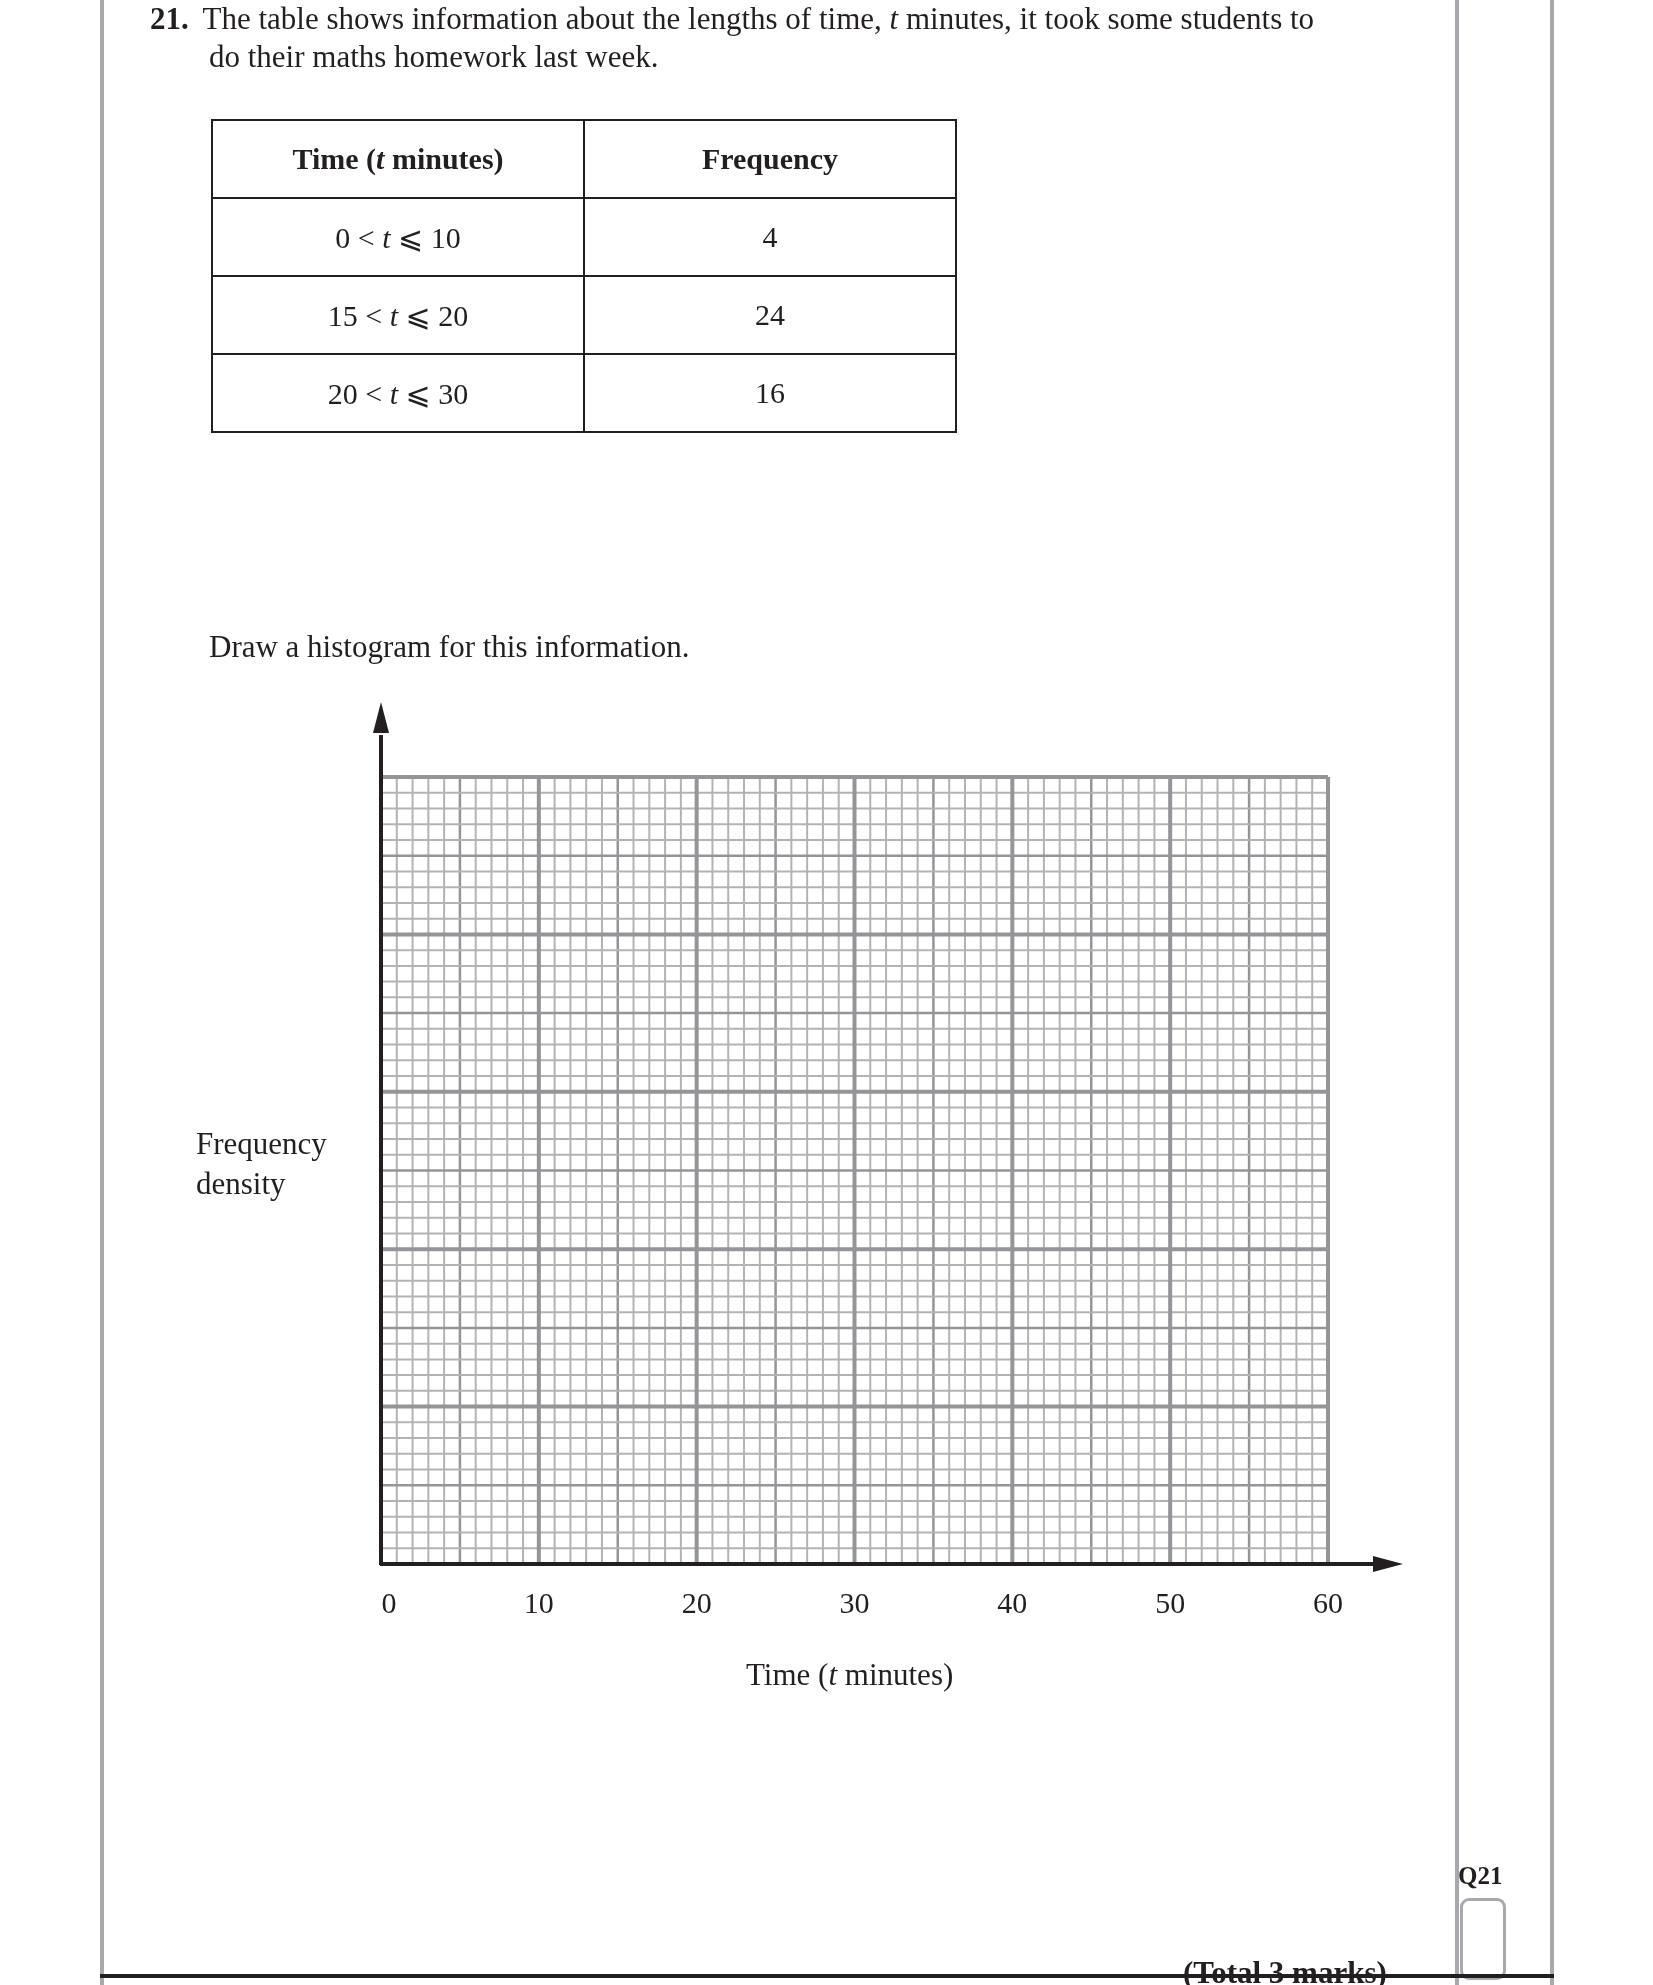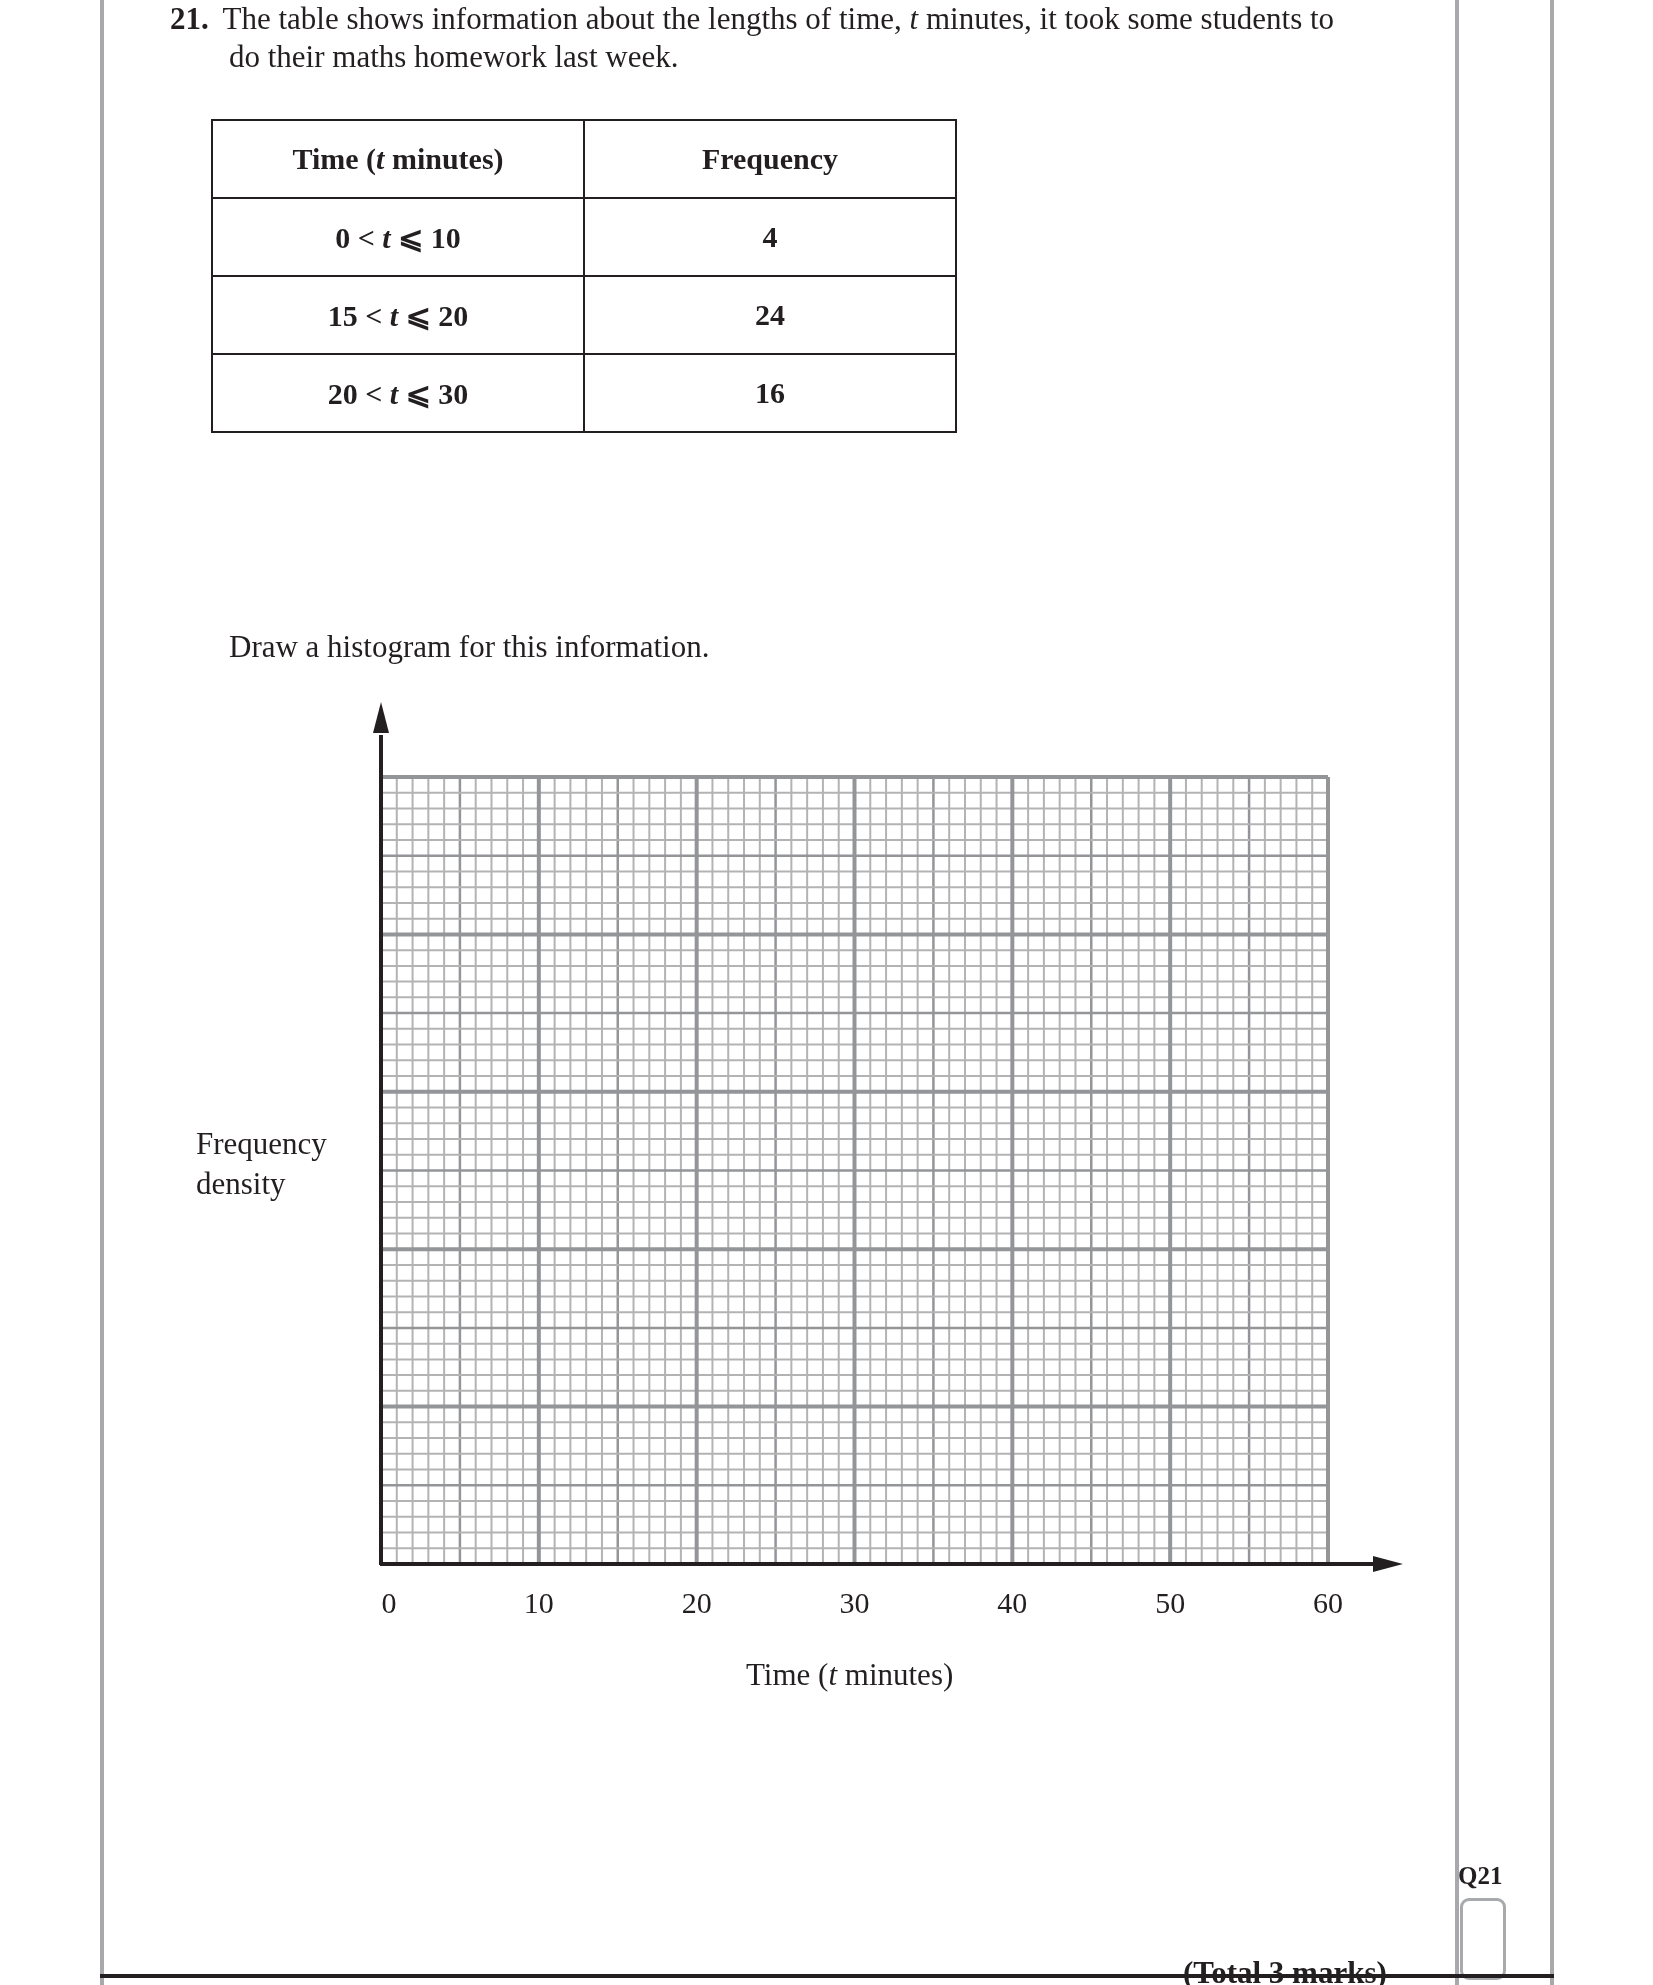--- a/index.html
+++ b/index.html
@@ -1,24 +1,24 @@
 <!DOCTYPE html>
 <html><head>
 <meta charset="utf-8">
 <style>
   html, body { margin:0; padding:0; background:#ffffff; }
   body { width:1653px; height:1985px; position:relative; overflow:hidden;
          font-family:"Liberation Serif", "DejaVu Serif", serif; color:#231f20; }
   .abs { position:absolute; }
   .qnum { font-weight:bold; }
-  .qtext { font-size:31px; line-height:38px;margin-left:20px; }
+  .qtext { font-size:31px; line-height:38px; }
   .margin-line { position:absolute; background:#a7a9ac; width:4px; top:0; }
   table.data { position:absolute; left:211px; top:119px; border-collapse:collapse; }
   table.data td, table.data th { border:2.5px solid #231f20; width:370px; height:76px;
-     text-align:center; font-size:30px; padding:0;font-weight:bold; }
+     text-align:center; font-size:30px; padding:0; }
   table.data th { font-weight:bold; }
   .ital { font-style:italic; }
   .tick { position:absolute; font-size:30px; transform:translateX(-50%); top:1586px; }
   .ylabel { position:absolute; left:196px; top:1124px; font-size:31px; line-height:40px; }
   .xlabel { position:absolute; left:746px; top:1657px; font-size:31px; }
   .total { position:absolute; left:1183px; top:1955px; font-size:31px; font-weight:bold; }
   .qref { position:absolute; left:1458px; top:1862px; font-size:25px; font-weight:bold; }
   .markbox { position:absolute; left:1460px; top:1898px; width:40px; height:76px;
      border:3px solid #a7a9ac; border-radius:9px; }
   .bottom-rule { position:absolute; left:100px; top:1974px; width:1454px; height:4px; background:#231f20; }

